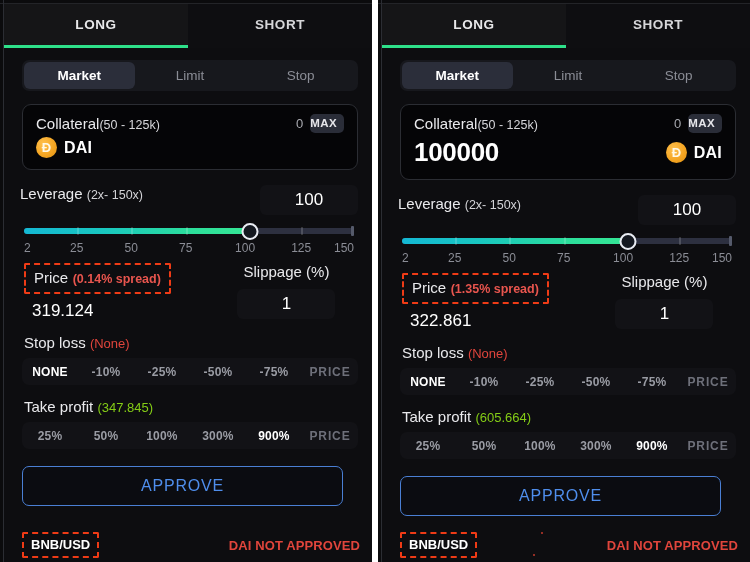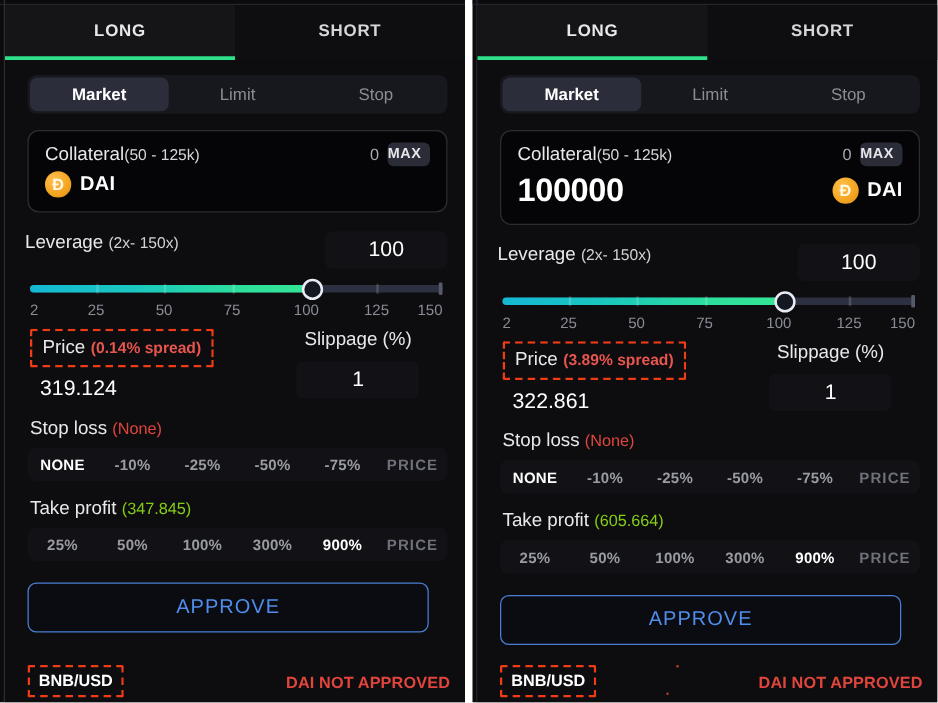--- a/index.html
+++ b/index.html
@@ -565,21 +565,21 @@
         <span style="left:49%">75</span>
         <span style="left:67%">100</span>
         <span style="left:84%">125</span>
         <span class="last" style="left:100%">150</span>
       </div>
 
       <div class="ps-row">
         <div class="ps-col-left">
           <div class="price-box">
             <span class="price-label">Price</span>
-            <span class="price-spread">(3.89% spread)</span>
+            <span class="price-spread">(1.35% spread)</span>
           </div>
           <div class="price-value">322.861</div>
         </div>
         <div class="ps-col-right">
           <div class="slip-label">Slippage (%)</div>
           <div class="slip-input">1</div>
         </div>
       </div>
 
       <div class="sec-head">

